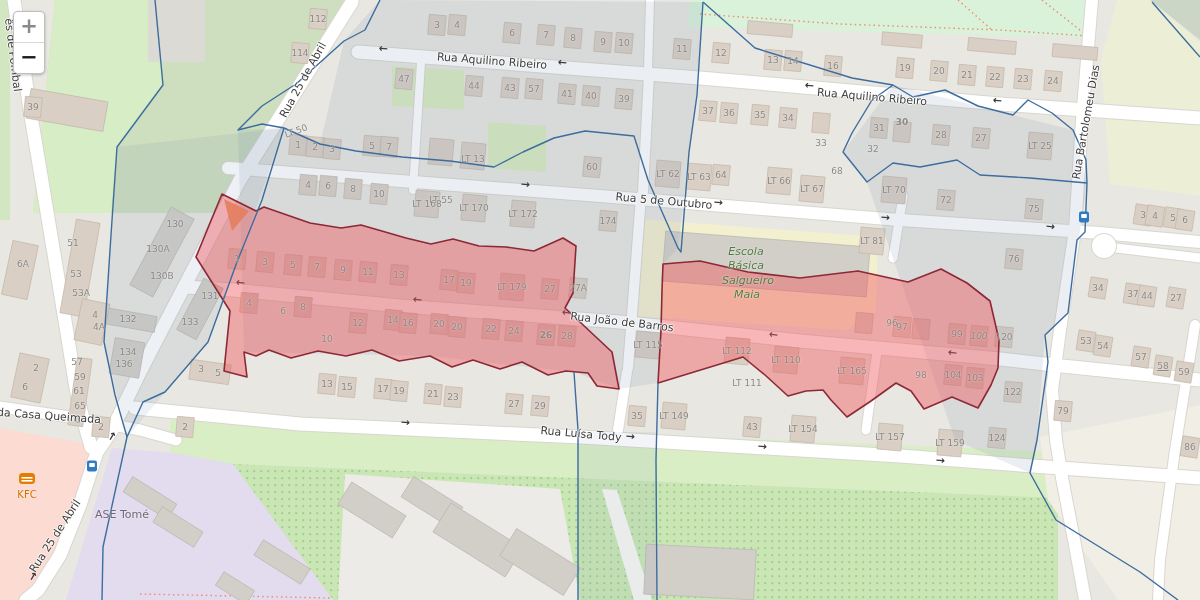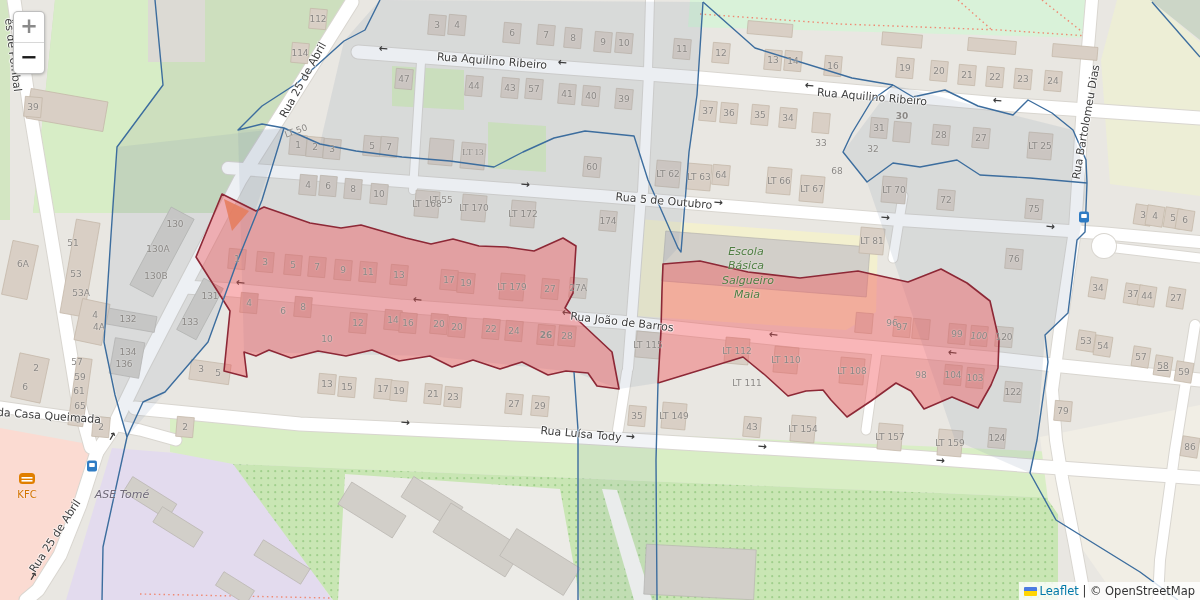--- a/index.html
+++ b/index.html
@@ -333,32 +333,32 @@
       <div class="pl" style="left: 967px; top: 75px; transform: translate(-50%, -50%) rotate(0deg);">21</div>
       <div class="pl" style="left: 995px; top: 77px; transform: translate(-50%, -50%) rotate(0deg);">22</div>
       <div class="pl" style="left: 1023px; top: 79px; transform: translate(-50%, -50%) rotate(0deg);">23</div>
       <div class="pl" style="left: 1053px; top: 81px; transform: translate(-50%, -50%) rotate(0deg);">24</div>
       <div class="pl" style="left: 708px; top: 111px; transform: translate(-50%, -50%) rotate(0deg);">37</div>
       <div class="pl" style="left: 729px; top: 113px; transform: translate(-50%, -50%) rotate(0deg);">36</div>
       <div class="pl" style="left: 760px; top: 115px; transform: translate(-50%, -50%) rotate(0deg);">35</div>
       <div class="pl" style="left: 788px; top: 118px; transform: translate(-50%, -50%) rotate(0deg);">34</div>
       <div class="pl" style="left: 821px; top: 123px; transform: translate(-50%, -50%) rotate(0deg); margin-top: 20px;">33</div>
       <div class="pl" style="left: 879px; top: 128px; transform: translate(-50%, -50%) rotate(0deg);">31</div>
-      <div class="pl" style="left: 902px; top: 116px; transform: translate(-50%, -50%) rotate(0deg); font-weight: bold;">30</div>
+      <div class="pl" style="left: 902px; top: 122px; transform: translate(-50%, -50%) rotate(0deg); font-weight: bold;">30</div>
       <div class="pl" style="left: 861px; top: 149px; transform: translate(-50%, -50%) rotate(0deg); margin-left: 12px;">32</div>
       <div class="pl" style="left: 941px; top: 135px; transform: translate(-50%, -50%) rotate(0deg);">28</div>
       <div class="pl" style="left: 981px; top: 138px; transform: translate(-50%, -50%) rotate(0deg);">27</div>
       <div class="pl" style="left: 1040px; top: 146px; transform: translate(-50%, -50%) rotate(0deg);">LT 25</div>
       <div class="pl" style="left: 298px; top: 145px; transform: translate(-50%, -50%) rotate(0deg);">1</div>
       <div class="pl" style="left: 315px; top: 147px; transform: translate(-50%, -50%) rotate(0deg);">2</div>
       <div class="pl" style="left: 332px; top: 149px; transform: translate(-50%, -50%) rotate(0deg);">3</div>
       <div class="pl" style="left: 372px; top: 146px; transform: translate(-50%, -50%) rotate(0deg);">5</div>
       <div class="pl" style="left: 389px; top: 147px; transform: translate(-50%, -50%) rotate(0deg);">7</div>
       <div class="pl" style="left: 441px; top: 152px; transform: translate(-50%, -50%) rotate(0deg); margin-top: 48px;">LT 55</div>
-      <div class="pl" style="left: 473px; top: 152px; transform: translate(-50%, -50%) rotate(0deg); font-family: Liberation Serif, serif;">LT 13</div>
+      <div class="pl" style="left: 473px; top: 159px; transform: translate(-50%, -50%) rotate(0deg);">LT 13</div>
       <div class="pl" style="left: 296px; top: 131px; transform: translate(-50%, -50%) rotate(-20deg);">LT 50</div>
       <div class="pl" style="left: 592px; top: 167px; transform: translate(-50%, -50%) rotate(0deg);">60</div>
       <div class="pl" style="left: 668px; top: 174px; transform: translate(-50%, -50%) rotate(0deg);">LT 62</div>
       <div class="pl" style="left: 699px; top: 177px; transform: translate(-50%, -50%) rotate(0deg);">LT 63</div>
       <div class="pl" style="left: 721px; top: 175px; transform: translate(-50%, -50%) rotate(0deg);">64</div>
       <div class="pl" style="left: 779px; top: 181px; transform: translate(-50%, -50%) rotate(0deg);">LT 66</div>
       <div class="pl" style="left: 812px; top: 189px; transform: translate(-50%, -50%) rotate(0deg);">LT 67</div>
       <div class="pl" style="left: 837px; top: 171px; transform: translate(-50%, -50%) rotate(0deg);">68</div>
       <div class="pl" style="left: 894px; top: 190px; transform: translate(-50%, -50%) rotate(0deg);">LT 70</div>
       <div class="pl" style="left: 946px; top: 200px; transform: translate(-50%, -50%) rotate(0deg);">72</div>
@@ -368,21 +368,21 @@
       <div class="pl" style="left: 379px; top: 194px; transform: translate(-50%, -50%) rotate(0deg);">10</div>
       <div class="pl" style="left: 427px; top: 204px; transform: translate(-50%, -50%) rotate(0deg);">LT 168</div>
       <div class="pl" style="left: 474px; top: 208px; transform: translate(-50%, -50%) rotate(0deg);">LT 170</div>
       <div class="pl" style="left: 523px; top: 214px; transform: translate(-50%, -50%) rotate(0deg);">LT 172</div>
       <div class="pl" style="left: 608px; top: 221px; transform: translate(-50%, -50%) rotate(0deg);">174</div>
       <div class="pl" style="left: 872px; top: 241px; transform: translate(-50%, -50%) rotate(0deg);">LT 81</div>
       <div class="pl" style="left: 1014px; top: 259px; transform: translate(-50%, -50%) rotate(0deg);">76</div>
       <div class="pl" style="left: 1034px; top: 209px; transform: translate(-50%, -50%) rotate(0deg);">75</div>
       <div class="pl" style="left: 175px; top: 224px; transform: translate(-50%, -50%) rotate(0deg);">130</div>
       <div class="pl" style="left: 158px; top: 249px; transform: translate(-50%, -50%) rotate(0deg);">130A</div>
-      <div class="pl" style="left: 156px; top: 276px; transform: translate(-50%, -50%) rotate(0deg);">130B</div>
+      <div class="pl" style="left: 162px; top: 276px; transform: translate(-50%, -50%) rotate(0deg);">130B</div>
       <div class="pl" style="left: 210px; top: 296px; transform: translate(-50%, -50%) rotate(0deg);">131</div>
       <div class="pl" style="left: 190px; top: 322px; transform: translate(-50%, -50%) rotate(0deg);">133</div>
       <div class="pl" style="left: 128px; top: 319px; transform: translate(-50%, -50%) rotate(0deg);">132</div>
       <div class="pl" style="left: 128px; top: 352px; transform: translate(-50%, -50%) rotate(0deg);">134</div>
       <div class="pl" style="left: 124px; top: 364px; transform: translate(-50%, -50%) rotate(0deg);">136</div>
       <div class="pl" style="left: 23px; top: 264px; transform: translate(-50%, -50%) rotate(0deg);">6A</div>
       <div class="pl" style="left: 73px; top: 243px; transform: translate(-50%, -50%) rotate(0deg);">51</div>
       <div class="pl" style="left: 76px; top: 274px; transform: translate(-50%, -50%) rotate(0deg);">53</div>
       <div class="pl" style="left: 81px; top: 293px; transform: translate(-50%, -50%) rotate(0deg);">53A</div>
       <div class="pl" style="left: 95px; top: 315px; transform: translate(-50%, -50%) rotate(0deg);">4</div>
@@ -433,21 +433,21 @@
       <div class="pl" style="left: 637px; top: 416px; transform: translate(-50%, -50%) rotate(0deg);">35</div>
       <div class="pl" style="left: 674px; top: 416px; transform: translate(-50%, -50%) rotate(0deg);">LT 149</div>
       <div class="pl" style="left: 752px; top: 427px; transform: translate(-50%, -50%) rotate(0deg);">43</div>
       <div class="pl" style="left: 803px; top: 429px; transform: translate(-50%, -50%) rotate(0deg);">LT 154</div>
       <div class="pl" style="left: 890px; top: 437px; transform: translate(-50%, -50%) rotate(0deg);">LT 157</div>
       <div class="pl" style="left: 950px; top: 443px; transform: translate(-50%, -50%) rotate(0deg);">LT 159</div>
       <div class="pl" style="left: 648px; top: 345px; transform: translate(-50%, -50%) rotate(0deg);">LT 115</div>
       <div class="pl" style="left: 737px; top: 351px; transform: translate(-50%, -50%) rotate(0deg);">LT 112</div>
       <div class="pl" style="left: 786px; top: 360px; transform: translate(-50%, -50%) rotate(0deg);">LT 110</div>
       <div class="pl" style="left: 747px; top: 383px; transform: translate(-50%, -50%) rotate(0deg);">LT 111</div>
-      <div class="pl" style="left: 852px; top: 371px; transform: translate(-50%, -50%) rotate(0deg);">LT 108</div>
+      <div class="pl" style="left: 852px; top: 371px; transform: translate(-50%, -50%) rotate(0deg);">LT 165</div>
       <div class="pl" style="left: 864px; top: 323px; transform: translate(-50%, -50%) rotate(0deg); margin-left: 28px;">96</div>
       <div class="pl" style="left: 902px; top: 327px; transform: translate(-50%, -50%) rotate(0deg);">97</div>
       <div class="pl" style="left: 921px; top: 329px; transform: translate(-50%, -50%) rotate(0deg); margin-top: 46px;">98</div>
       <div class="pl" style="left: 957px; top: 334px; transform: translate(-50%, -50%) rotate(0deg);">99</div>
       <div class="pl" style="left: 979px; top: 336px; transform: translate(-50%, -50%) rotate(0deg); font-style: italic;">100</div>
       <div class="pl" style="left: 953px; top: 375px; transform: translate(-50%, -50%) rotate(0deg);">104</div>
       <div class="pl" style="left: 975px; top: 378px; transform: translate(-50%, -50%) rotate(0deg);">103</div>
       <div class="pl" style="left: 1004px; top: 337px; transform: translate(-50%, -50%) rotate(0deg);">120</div>
       <div class="pl" style="left: 1013px; top: 392px; transform: translate(-50%, -50%) rotate(0deg);">122</div>
       <div class="pl" style="left: 997px; top: 438px; transform: translate(-50%, -50%) rotate(0deg);">124</div>
@@ -475,22 +475,21 @@
       <div class="sl" style="left: 303px; top: 80px; transform: translate(-50%, -50%) rotate(-61deg);">Rua 25 de Abril</div>
       <div class="sl" style="left: 55px; top: 536px; transform: translate(-50%, -50%) rotate(-57deg);">Rua 25 de Abril</div>
       <div class="sl" style="left: 1086px; top: 122px; transform: translate(-50%, -50%) rotate(-80deg);">Rua Bartolomeu Dias</div>
       <div class="sl" style="left: 49px; top: 416px; transform: translate(-50%, -50%) rotate(4deg);">da Casa Queimada</div>
       <div class="sl" style="left: 13px; top: 55px; transform: translate(-50%, -50%) rotate(83deg);">ês de Pombal</div>
       <div class="school-line" style="left: 746px; top: 251px; transform: translate(-50%, -50%) rotate(0deg);">Escola</div>
       <div class="school-line" style="left: 746px; top: 265px; transform: translate(-50%, -50%) rotate(0deg);">Básica</div>
       <div class="school-line" style="left: 748px; top: 280px; transform: translate(-50%, -50%) rotate(0deg);">Salgueiro</div>
       <div class="school-line" style="left: 747px; top: 294px; transform: translate(-50%, -50%) rotate(0deg);">Maia</div>
       <div class="kfc" style="left: 27px; top: 494px; transform: translate(-50%, -50%) rotate(0deg);">KFC</div>
-      <div class="place" style="left: 122px; top: 494px; transform: translate(-50%, -50%) rotate(0deg); font-style: italic;">ASE Tomé</div>
+      <div class="place" style="left: 122px; top: 514px; transform: translate(-50%, -50%) rotate(0deg);">ASE Tomé</div>
     </div>
 
   <div id="zoomctl">
     <a id="zoom-in">+</a>
     <a id="zoom-out">−</a>
   </div>
 
-  <div id="attrib"><span class="flag"></span><a id="leaflet-link">Leaflet</a> <span>|</span> <a id="osm-link">© OpenStreetMap</a></div>
 </div>
 
 </body></html>

